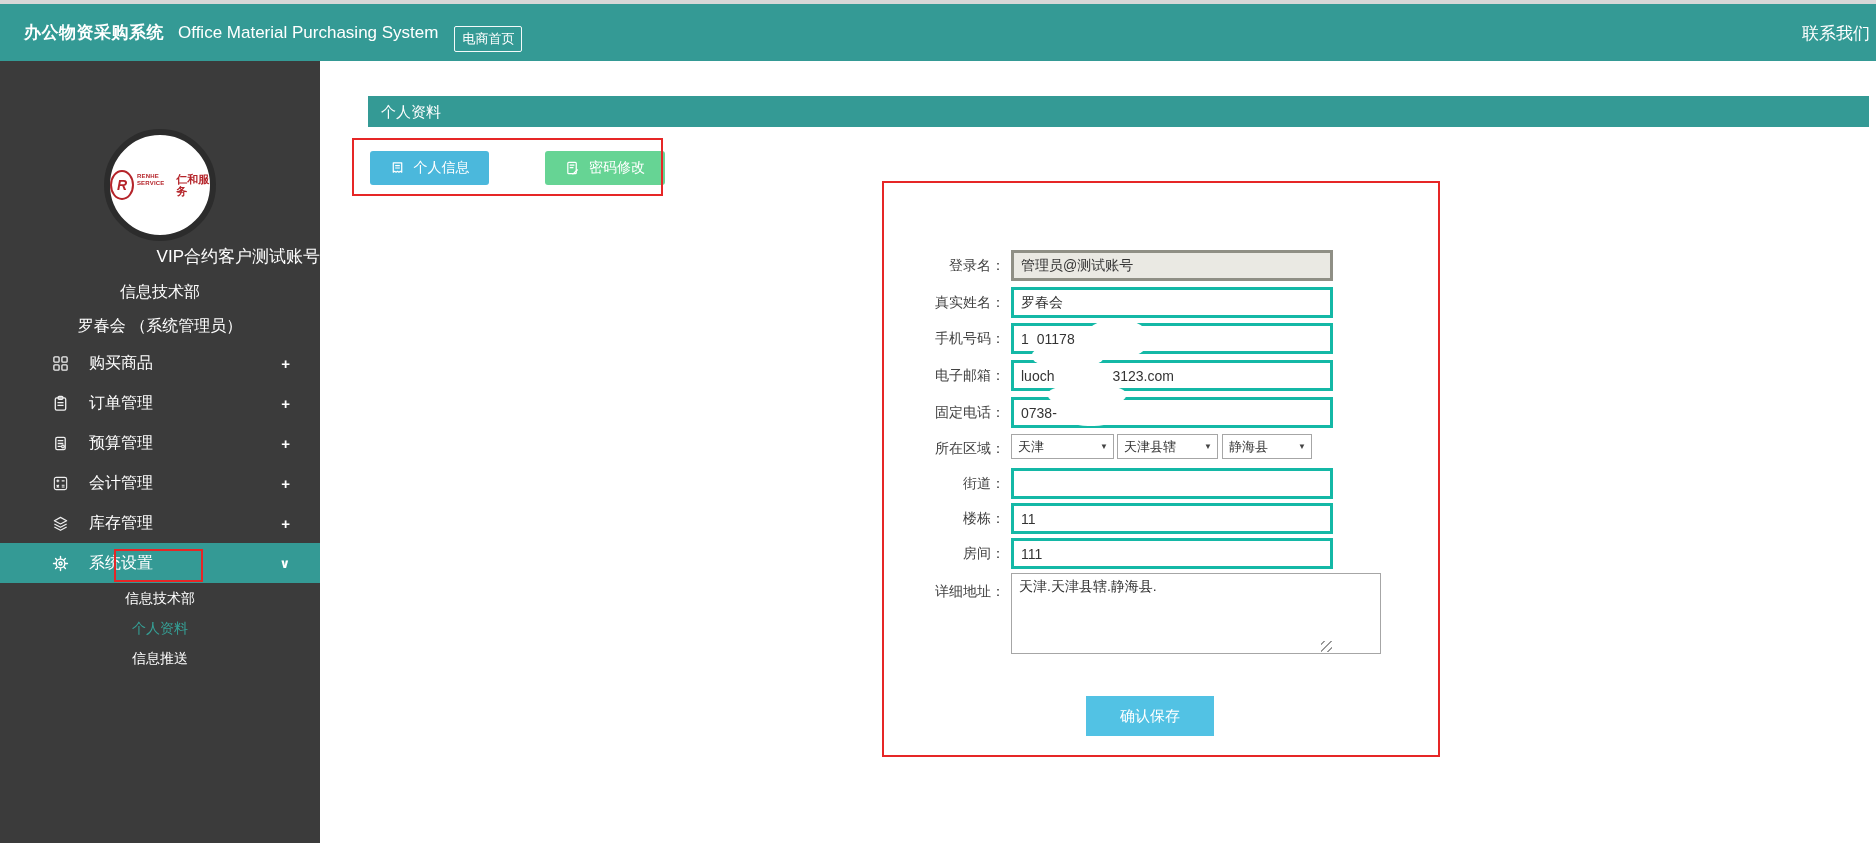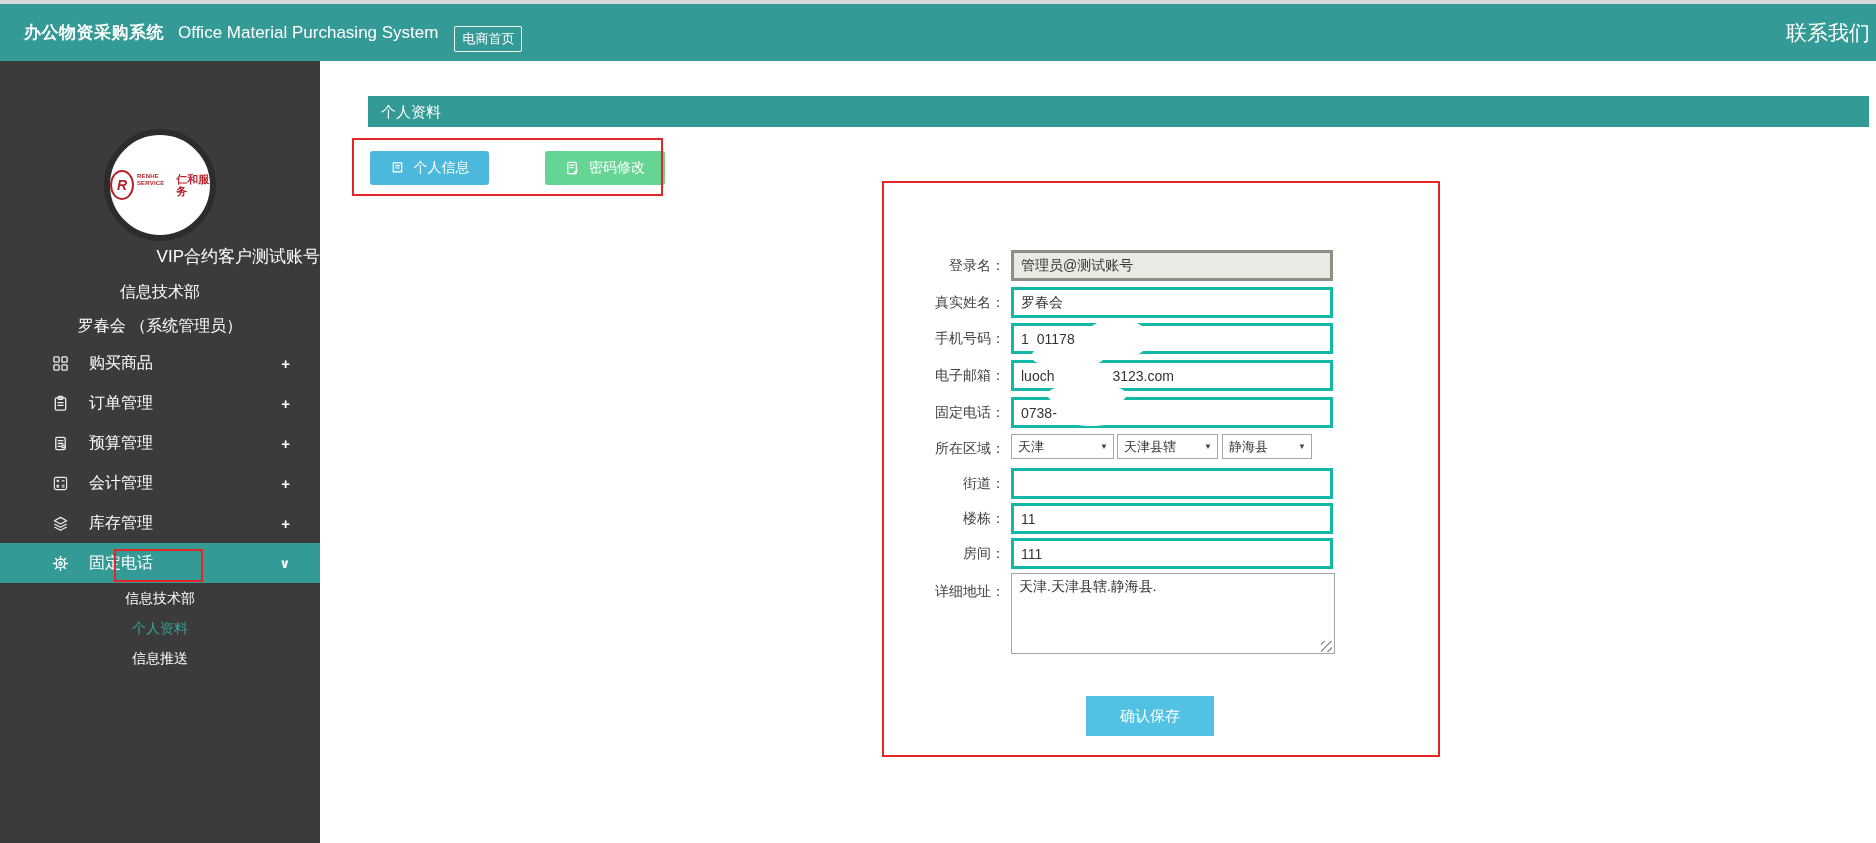--- a/index.html
+++ b/index.html
@@ -5,21 +5,21 @@
   html,body{margin:0;padding:0;background:#fff;font-family:"Liberation Sans","DejaVu Sans",sans-serif;}
   #app{position:relative;width:1876px;height:843px;overflow:hidden;background:#fff;}
 
   
   .topstrip{position:absolute;left:0;top:0;width:1876px;height:4px;background:#d7d7d7;}
   .header{position:absolute;left:0;top:4px;width:1876px;height:57px;background:#349a95;display:flex;align-items:center;}
   .t-cn{color:#fff;font-size:17px;font-weight:bold;margin-left:24px;letter-spacing:.5px;}
   .t-en{color:#fff;font-size:17px;margin-left:14px;}
   .home-btn{margin-left:16px;background:transparent;border:1px solid rgba(255,255,255,.95);color:#fff;
             font-size:13px;padding:3px 7px;border-radius:2px;cursor:pointer;font-family:inherit;margin-top:12px;}
-  .contact{position:absolute;right:6px;top:50%;transform:translateY(-50%);color:#fff;font-size:21px;cursor:pointer;}
+  .contact{position:absolute;right:6px;top:50%;transform:translateY(-50%);color:#fff;font-size:17px;cursor:pointer;}
 
   
   .sidebar{position:absolute;left:0;top:61px;width:320px;height:782px;background:#3b3b3b;color:#fff;}
   .logo-circle{position:absolute;left:104px;top:68px;width:100px;height:100px;border-radius:50%;
                background:#fff;border:6px solid #2c2c2c;display:flex;align-items:center;justify-content:center;gap:3px;}
   .seal{width:26px;height:26px;border:2px solid #b5242a;border-radius:50%;color:#b5242a;font-size:14px;font-weight:bold;
         display:flex;align-items:center;justify-content:center;font-style:italic;}
   .logo-text{display:flex;flex-direction:row;line-height:1.1;}
   .lt1{color:#b5242a;font-size:6px;font-weight:bold;letter-spacing:.2px;}
   .lt2{color:#b5242a;font-size:11px;font-weight:bold;}
@@ -55,21 +55,21 @@
   .flabel{position:absolute;left:845px;width:160px;text-align:right;font-size:14px;color:#424242;}
   .finput{position:absolute;left:1011px;width:322px;height:31px;box-sizing:border-box;border:3px solid #14b8a6;
           background:#fff;font-size:14px;color:#333;padding:0 7px;font-family:inherit;}
   .f-disabled{background:#eae9e3;border-color:#8f8f85;}
   .fake{display:flex;align-items:center;}
   .gap{display:inline-block;height:1px;}
   .g8{width:8px;}.g62{width:62px;}.g58{width:58px;}.g12{width:12px;}
   .fselect{position:absolute;top:434px;height:25px;box-sizing:border-box;border:1px solid #a6a6a6;background:#fff;
            font-size:13px;color:#333;display:flex;align-items:center;padding-left:6px;cursor:pointer;}
   .fselect .arr{position:absolute;right:5px;font-size:8px;color:#444;}
-  .ftext{position:absolute;left:1011px;top:573px;width:324px;height:81px;box-sizing:border-box;border:1px solid #a6a6a6;
+  .ftext{position:absolute;left:1011px;top:573px;width:370px;height:81px;box-sizing:border-box;border:1px solid #a6a6a6;
          font-size:14px;color:#333;padding:4px 7px;resize:none;font-family:inherit;background:#fff;}
   .grip{position:absolute;left:1321px;top:641px;width:11px;height:11px;z-index:4;
         background:repeating-linear-gradient(135deg,transparent 0 2px,#999 2px 3px,transparent 3px 5px);}
   .smudge{position:absolute;background:#fff;border-radius:45%;z-index:5;}
   .save{position:absolute;left:1086px;top:696px;width:128px;height:40px;background:#52c2e4;border:none;
         color:#fff;font-size:15px;cursor:pointer;font-family:inherit;}
   svg{display:block;}
 </style>
 </head>
 <body>
@@ -142,21 +142,21 @@
         </svg>
         <span class="mlabel">库存管理</span>
         <span class="msfx">+</span>
       </div>
       <div class="mitem active">
         <svg class="mic" width="17" height="17" viewBox="0 0 18 18" fill="none" stroke="#ffffff" stroke-width="1.5" stroke-linecap="round">
           <circle cx="9" cy="9" r="4.6"></circle>
             <circle cx="9" cy="9" r="1.6"></circle>
           <path d="M9 1.6v2M9 14.4v2M1.6 9h2M14.4 9h2M3.8 3.8l1.5 1.5M12.7 12.7l1.5 1.5M14.2 3.8l-1.5 1.5M5.3 12.7l-1.5 1.5"></path>
         </svg>
-        <span class="mlabel">固定电话</span>
+        <span class="mlabel">系统设置</span>
         <span class="msfx">∨</span>
       </div>
     </div>
 
     <div class="submenu">
       <div class="sitem">信息技术部</div>
       <div class="sitem active">个人资料</div>
       <div class="sitem">信息推送</div>
     </div>
   </div>

